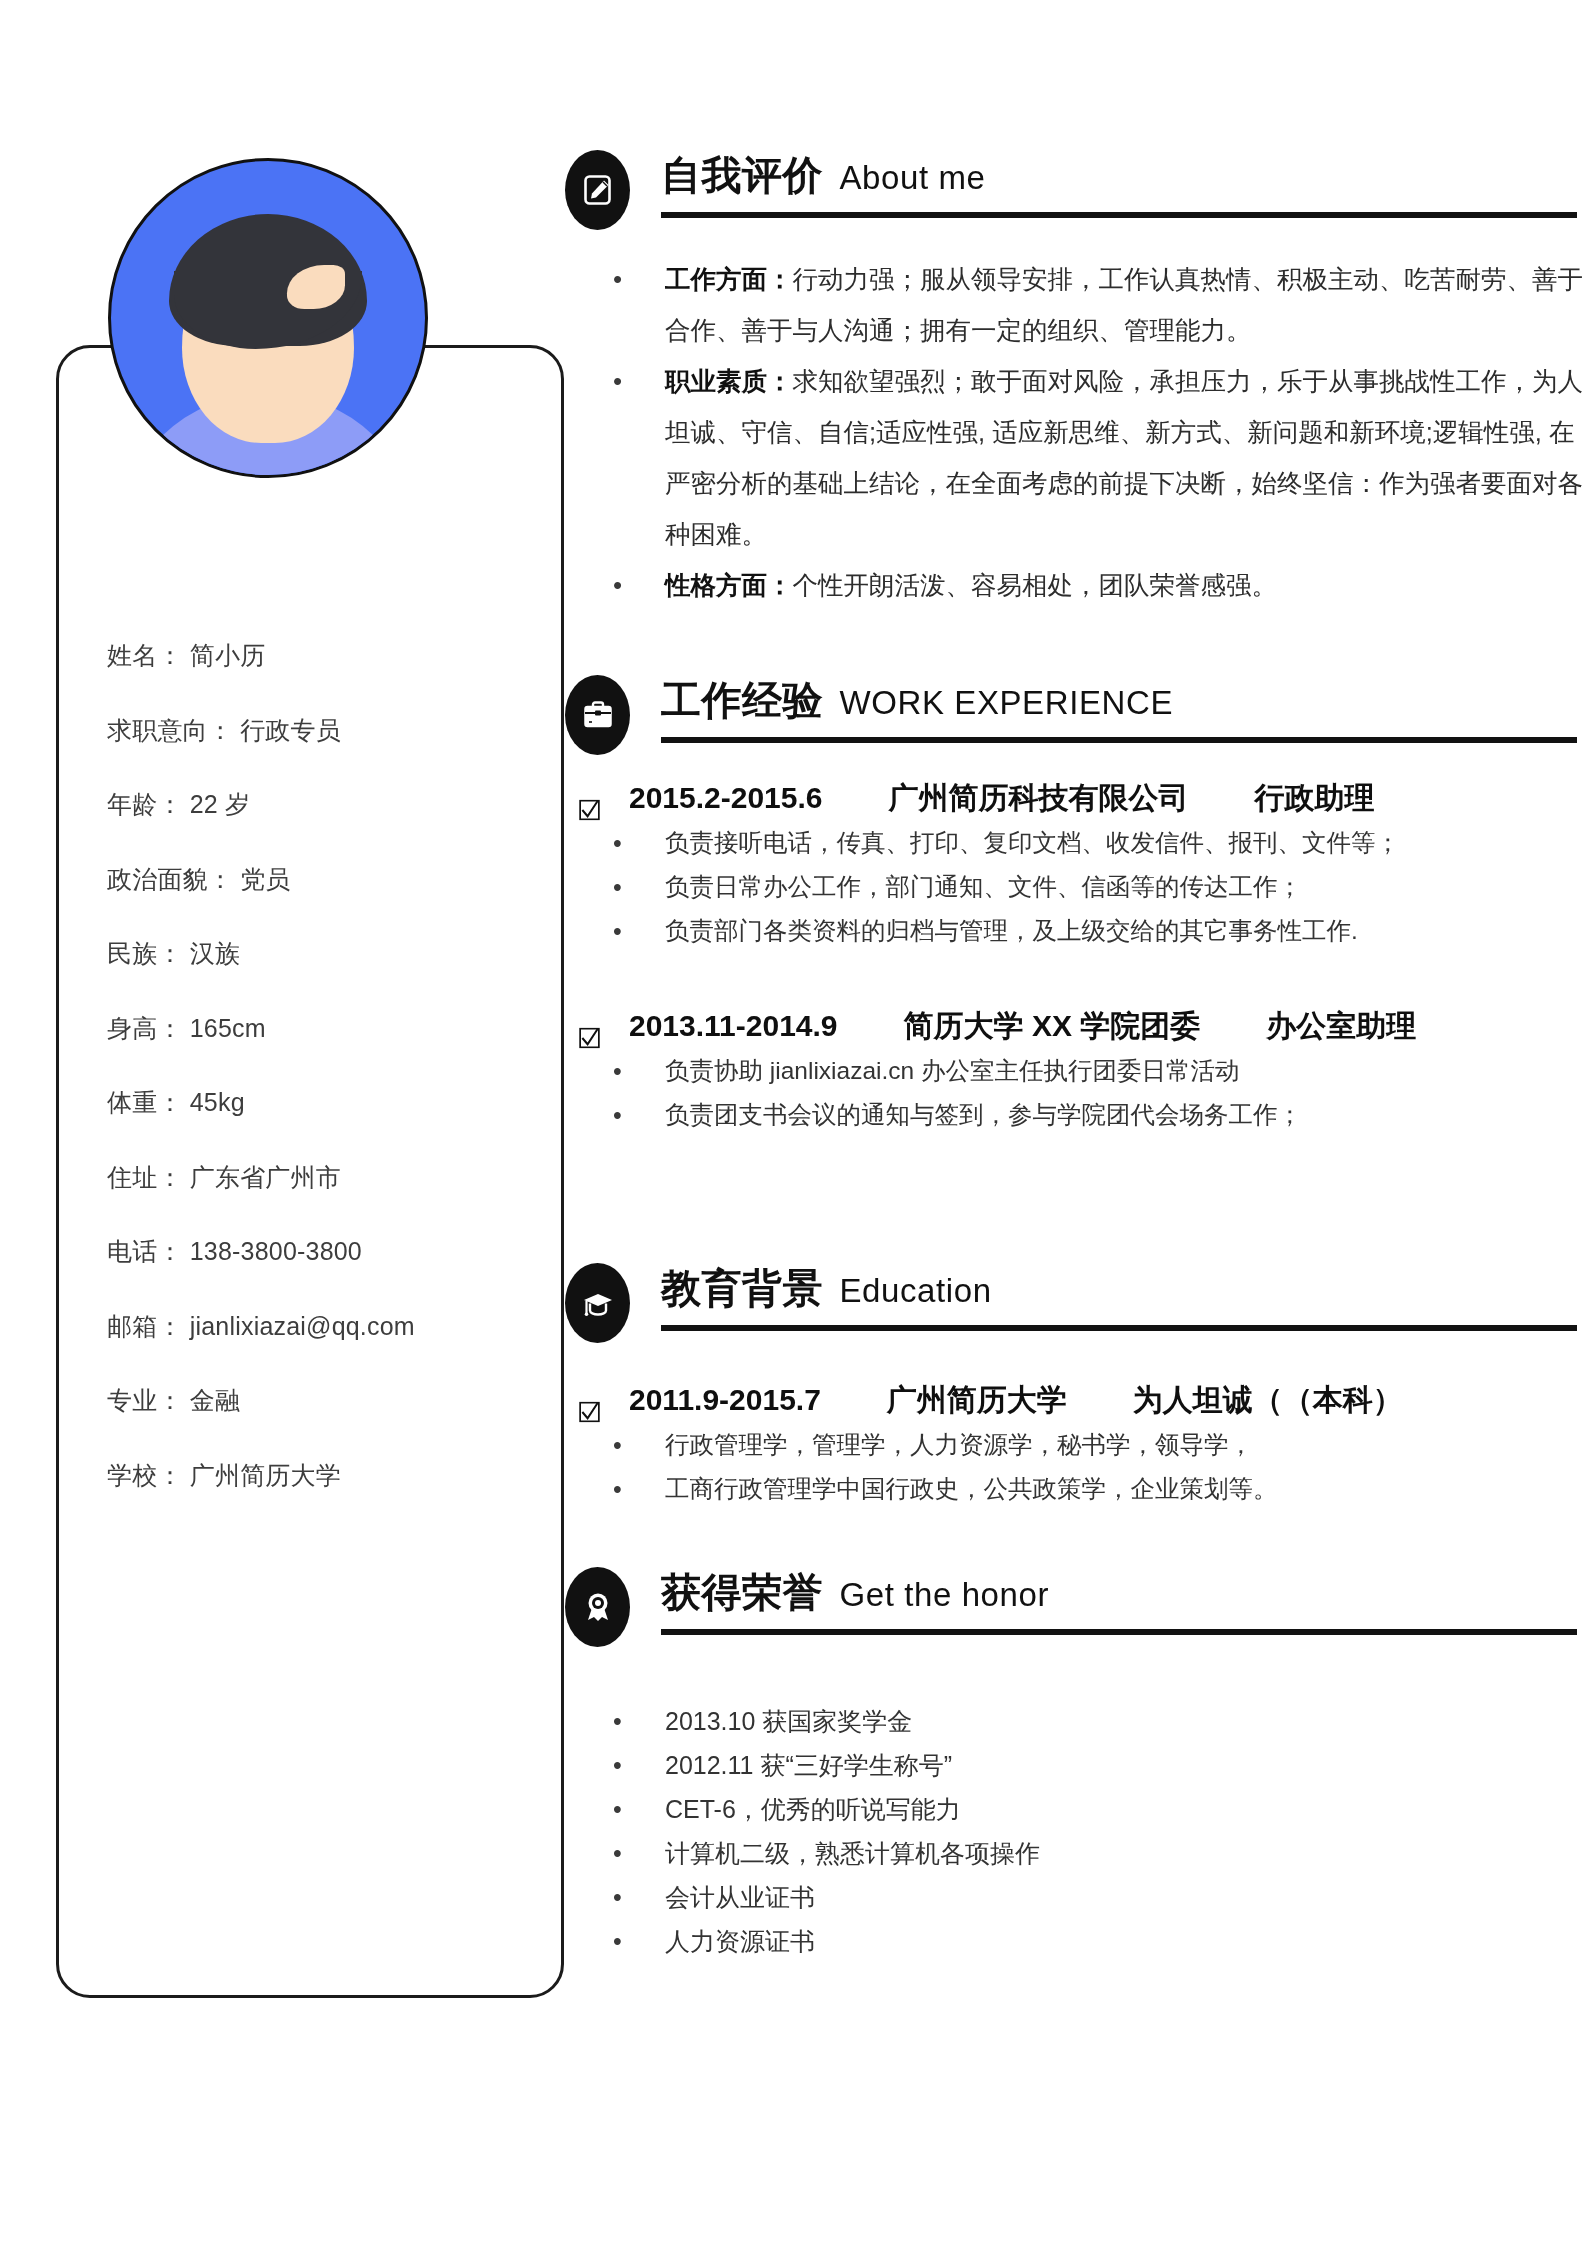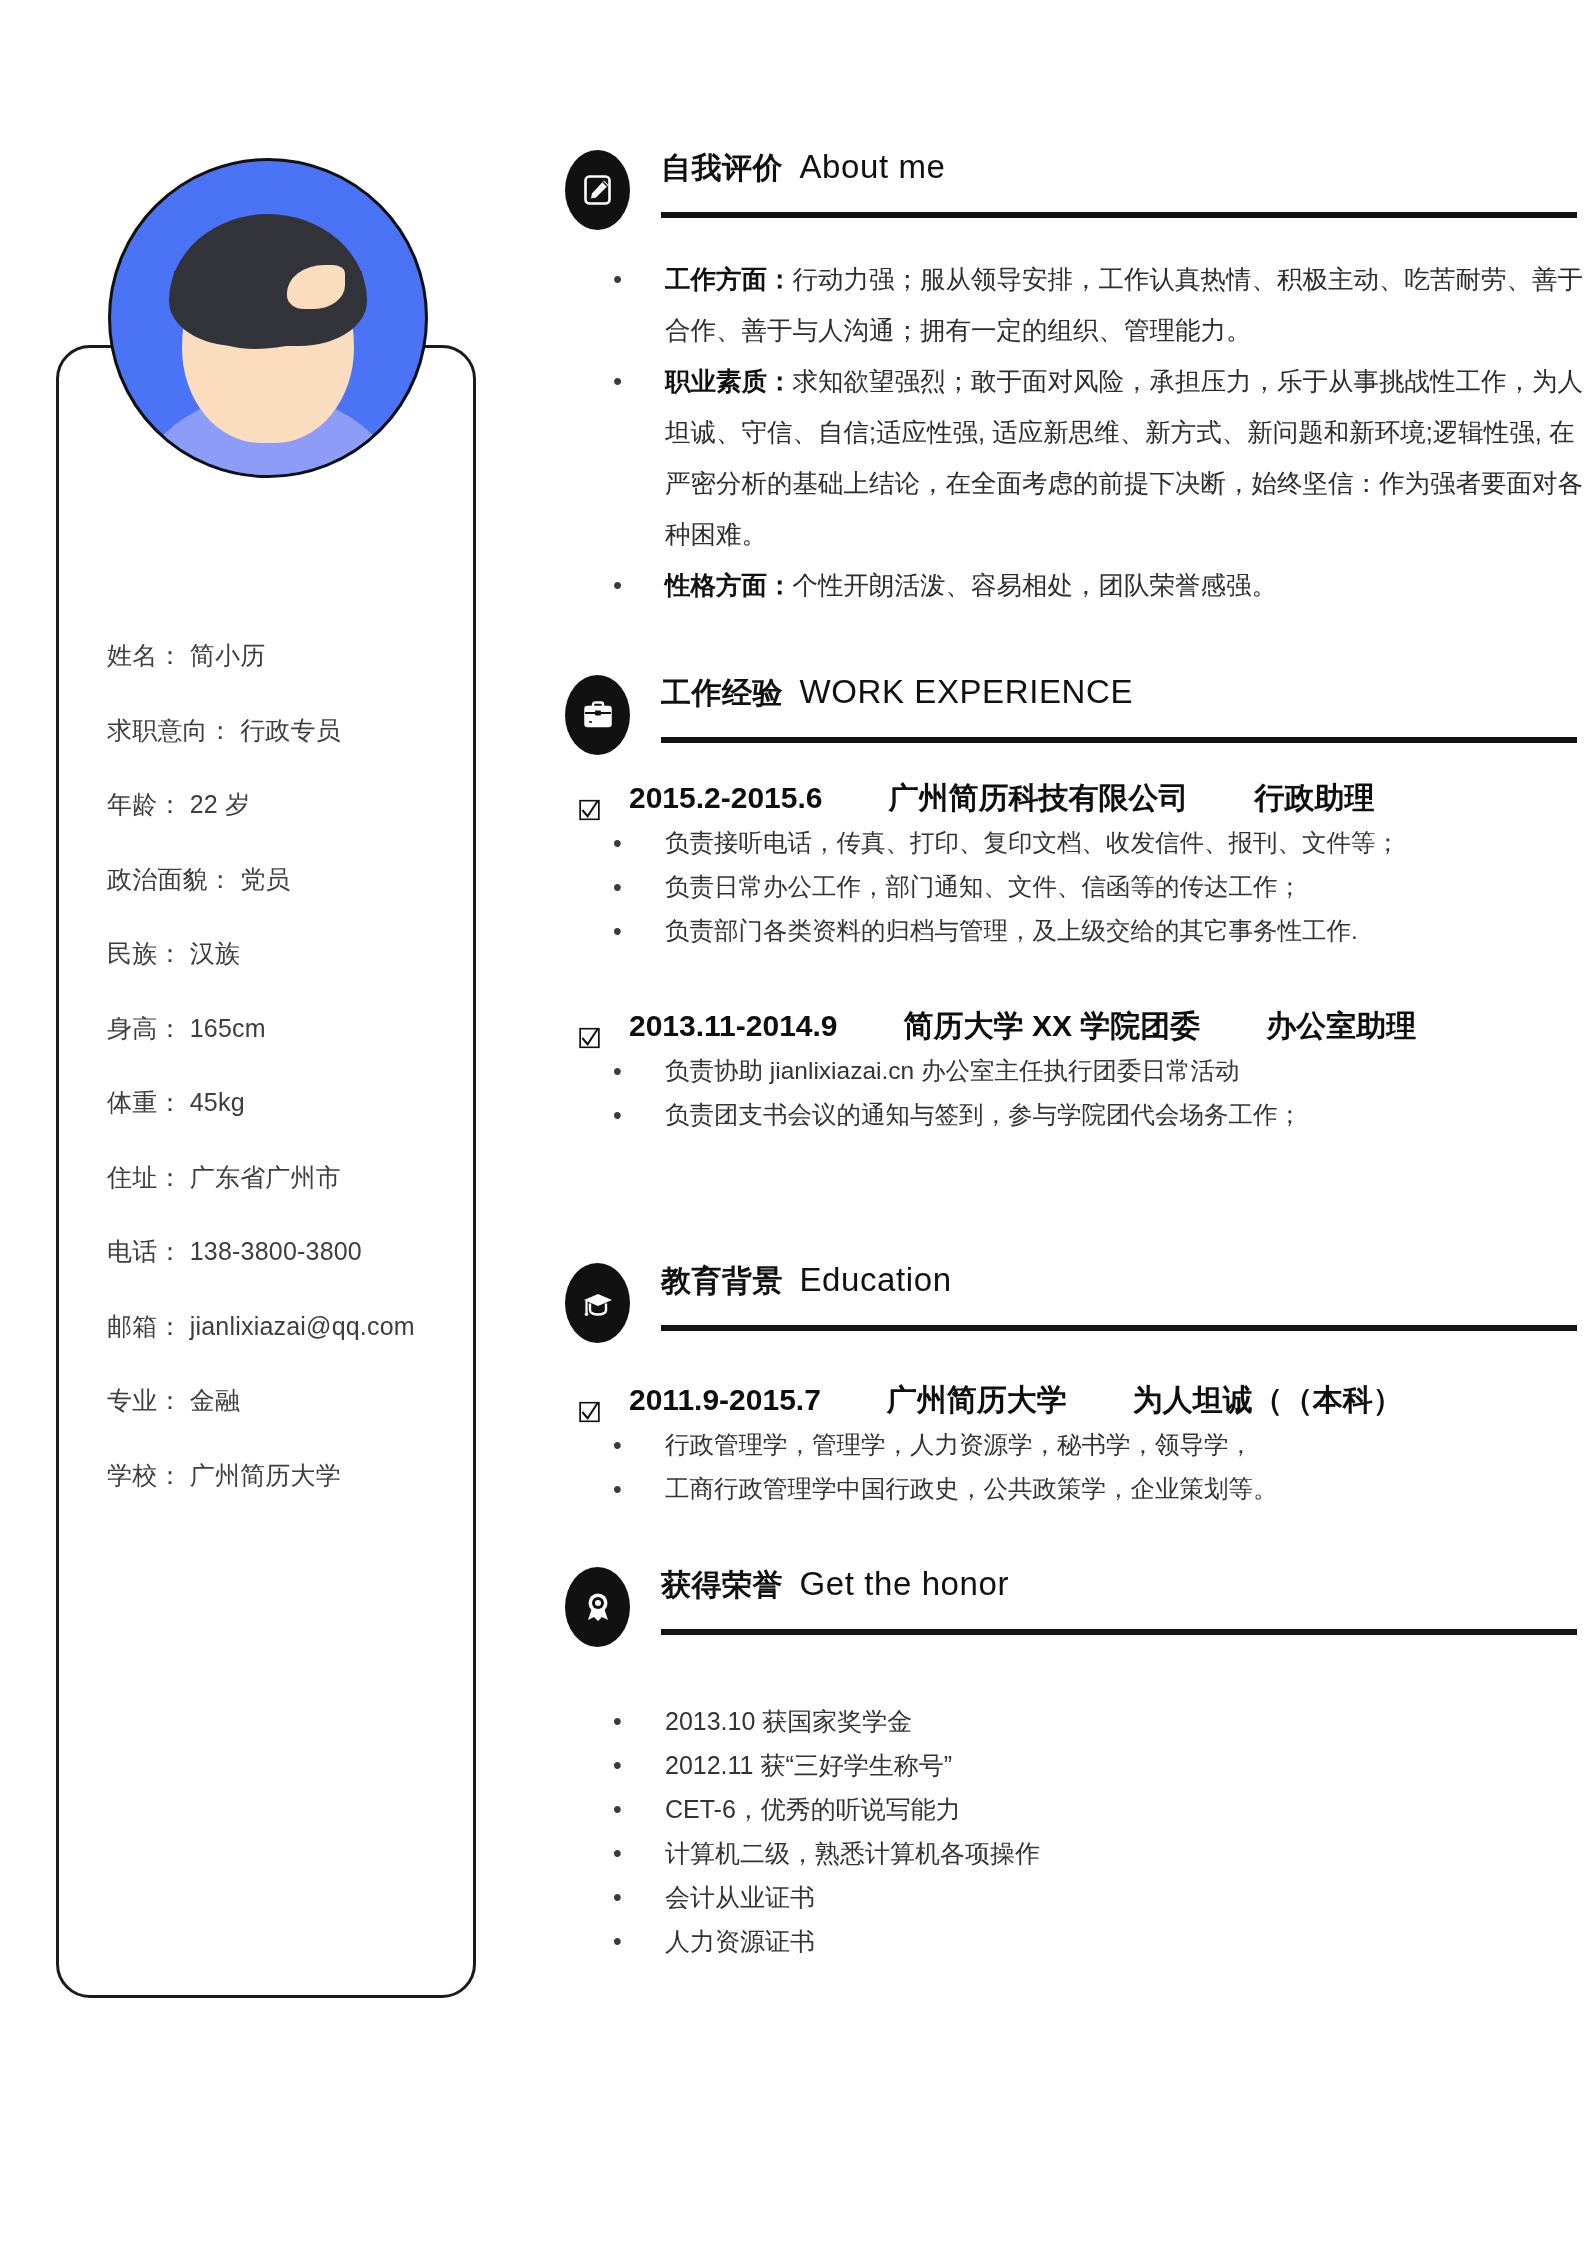--- a/index.html
+++ b/index.html
@@ -21,21 +21,21 @@
   
   #left-col {
     position: absolute;
     left: 0; top: 0;
     width: 560px; height: 2245px;
   }
   #info-card {
     position: absolute;
     left: 56px;
     top: 345px;
-    width: 420px;
+    width: 508px;
     height: 1653px;
     border: 3px solid #1b1b1b;
     border-radius: 34px;
     background: #ffffff;
   }
   #avatar-wrap {
     position: absolute;
     left: 108px;
     top: 158px;
     width: 320px;
@@ -160,21 +160,21 @@
     justify-content: center;
   }
   .sec-icon svg { display: block; }
   .sec-titles {
     position: absolute;
     left: 96px;
     top: -2px;
     right: 0;
   }
   .sec-title-cn {
-    font-size: 30px;
+    font-size: 40px;
     font-weight: bold;
     color: #111;
     letter-spacing: 0.5px;
     display: inline;
   }
   .sec-title-en {
     font-size: 33px;
     font-weight: normal;
     color: #111;
     letter-spacing: 0.6px;

